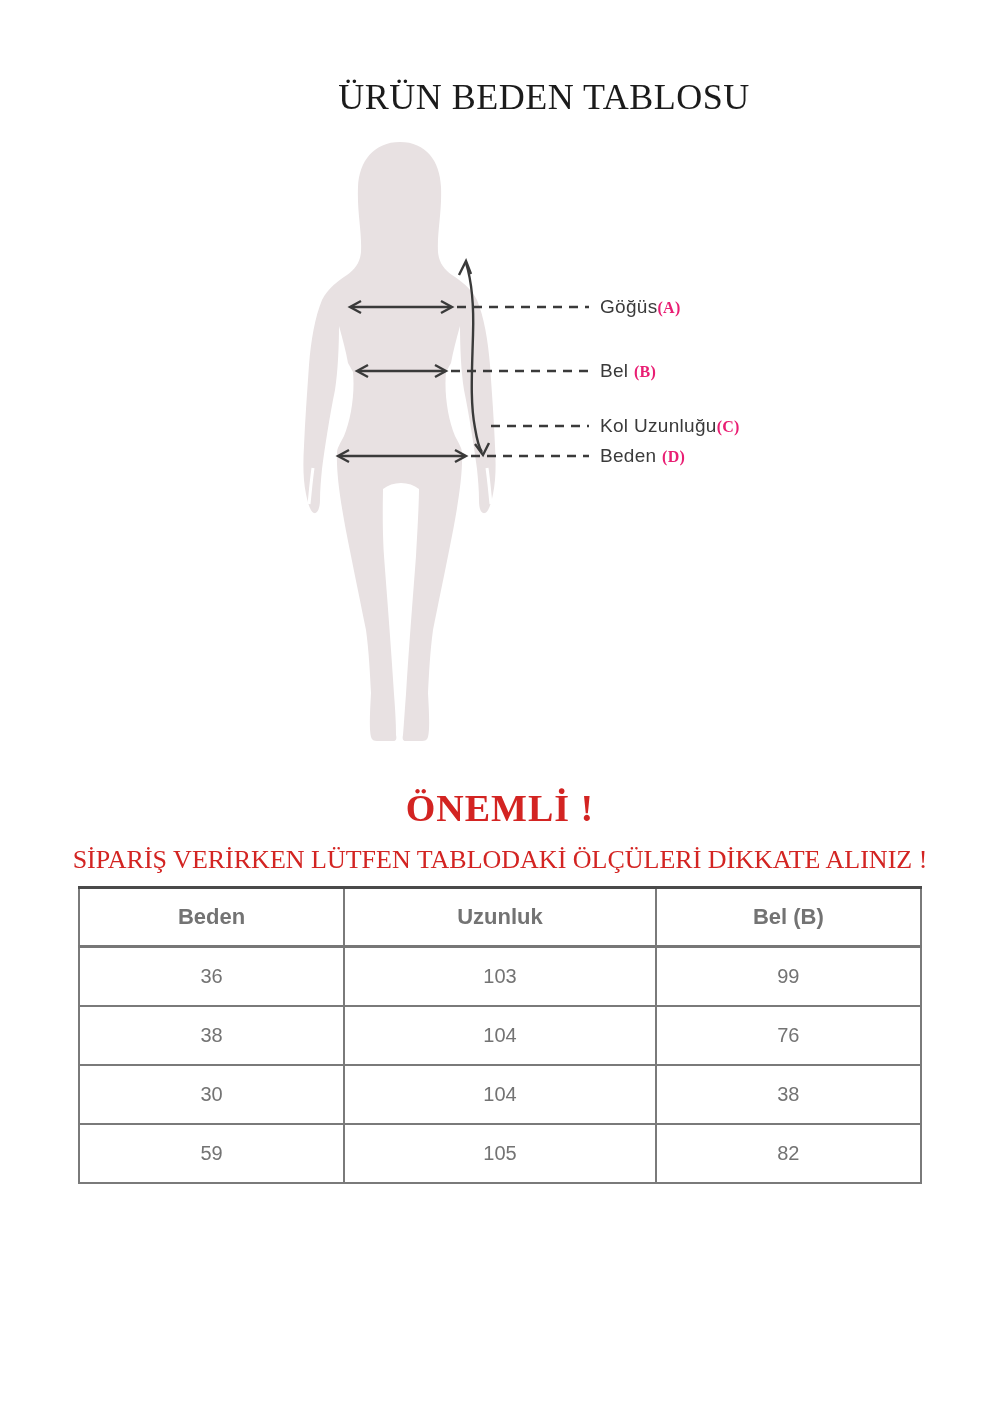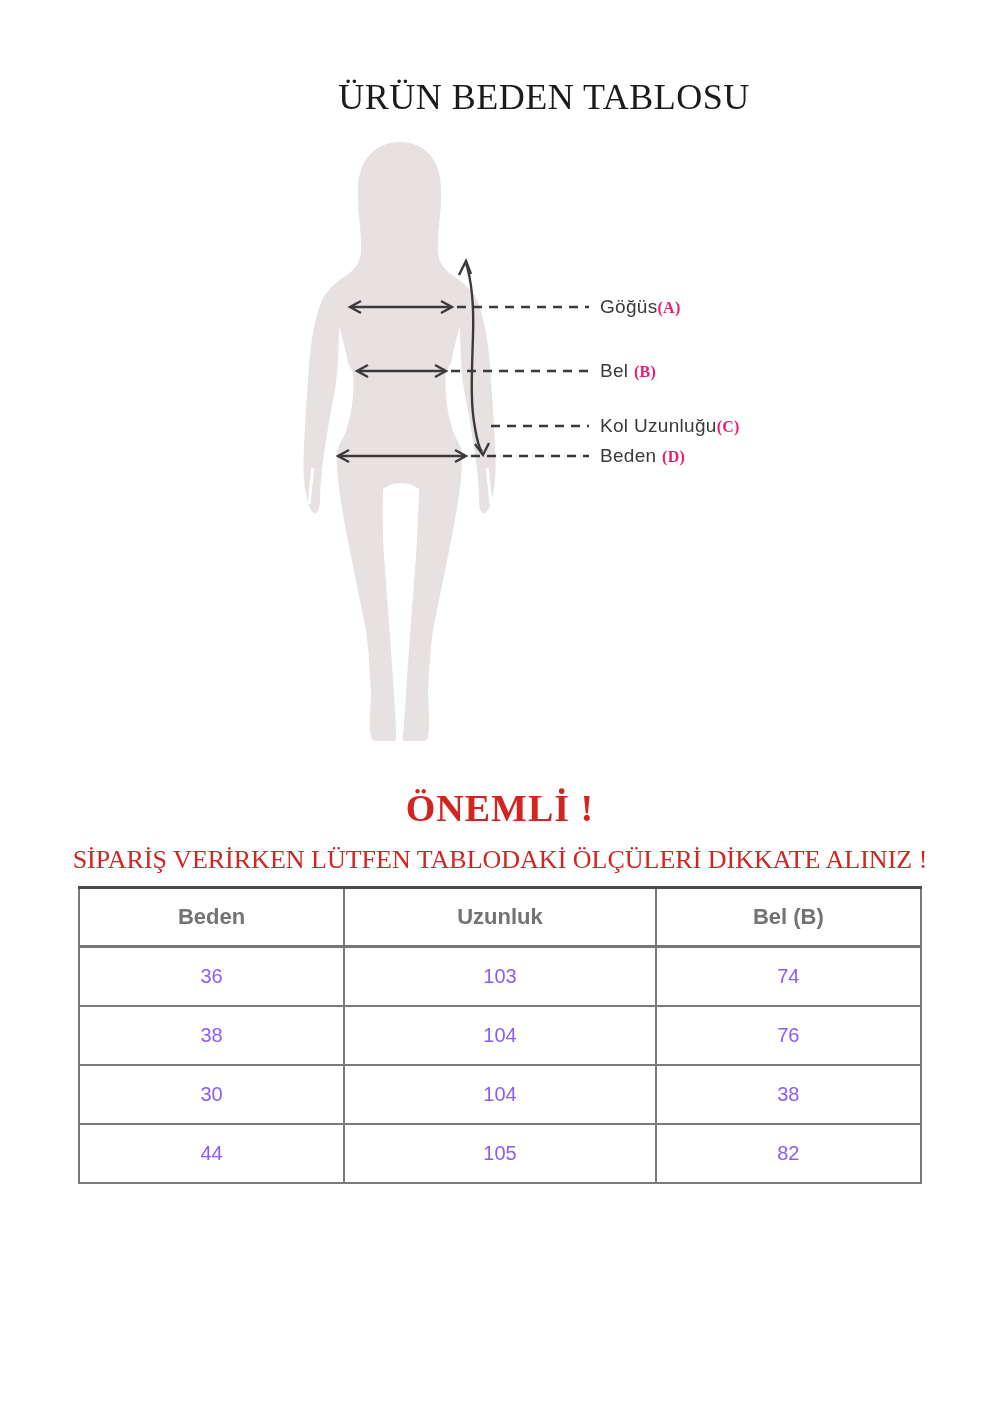--- a/index.html
+++ b/index.html
@@ -47,21 +47,21 @@
     border:2px solid #777777;border-top:3px solid #4a4a4a;
   }
   .size-table th,.size-table td{
     border:2px solid #7a7a7a;text-align:center;vertical-align:middle;
     background:#ffffff;
   }
   .size-table th{
     height:54px;font-size:22px;font-weight:bold;color:#737373;
     border-bottom:3px solid #777777;
   }
-  .size-table td{height:55px;font-size:20px;font-weight:400;color:#8b5cf6;}
+  .size-table td{height:55px;font-size:20px;font-weight:400;color:#737373;}
   .col-beden{width:31.5%;} .col-uzunluk{width:37%;} .col-bel{width:31.5%;}
 </style>
 </head>
 <body>
 
 <div class="page">
 
   <h1 class="page-title">ÜRÜN BEDEN TABLOSU</h1>
 
   <svg class="figure-svg" width="1000" height="780" viewBox="0 0 1000 780">
@@ -180,33 +180,33 @@
       <tr>
         <th>Beden</th>
         <th>Uzunluk</th>
         <th>Bel (B)</th>
       </tr>
     </thead>
     <tbody>
       <tr>
         <td>36</td>
         <td>103</td>
-        <td>74</td>
+        <td>99</td>
       </tr>
       <tr>
         <td>38</td>
         <td>104</td>
         <td>76</td>
       </tr>
       <tr>
         <td>30</td>
         <td>104</td>
         <td>38</td>
       </tr>
       <tr>
-        <td>44</td>
+        <td>59</td>
         <td>105</td>
         <td>82</td>
       </tr>
     </tbody>
   </table>
 
 </div>
 
 </body></html>

